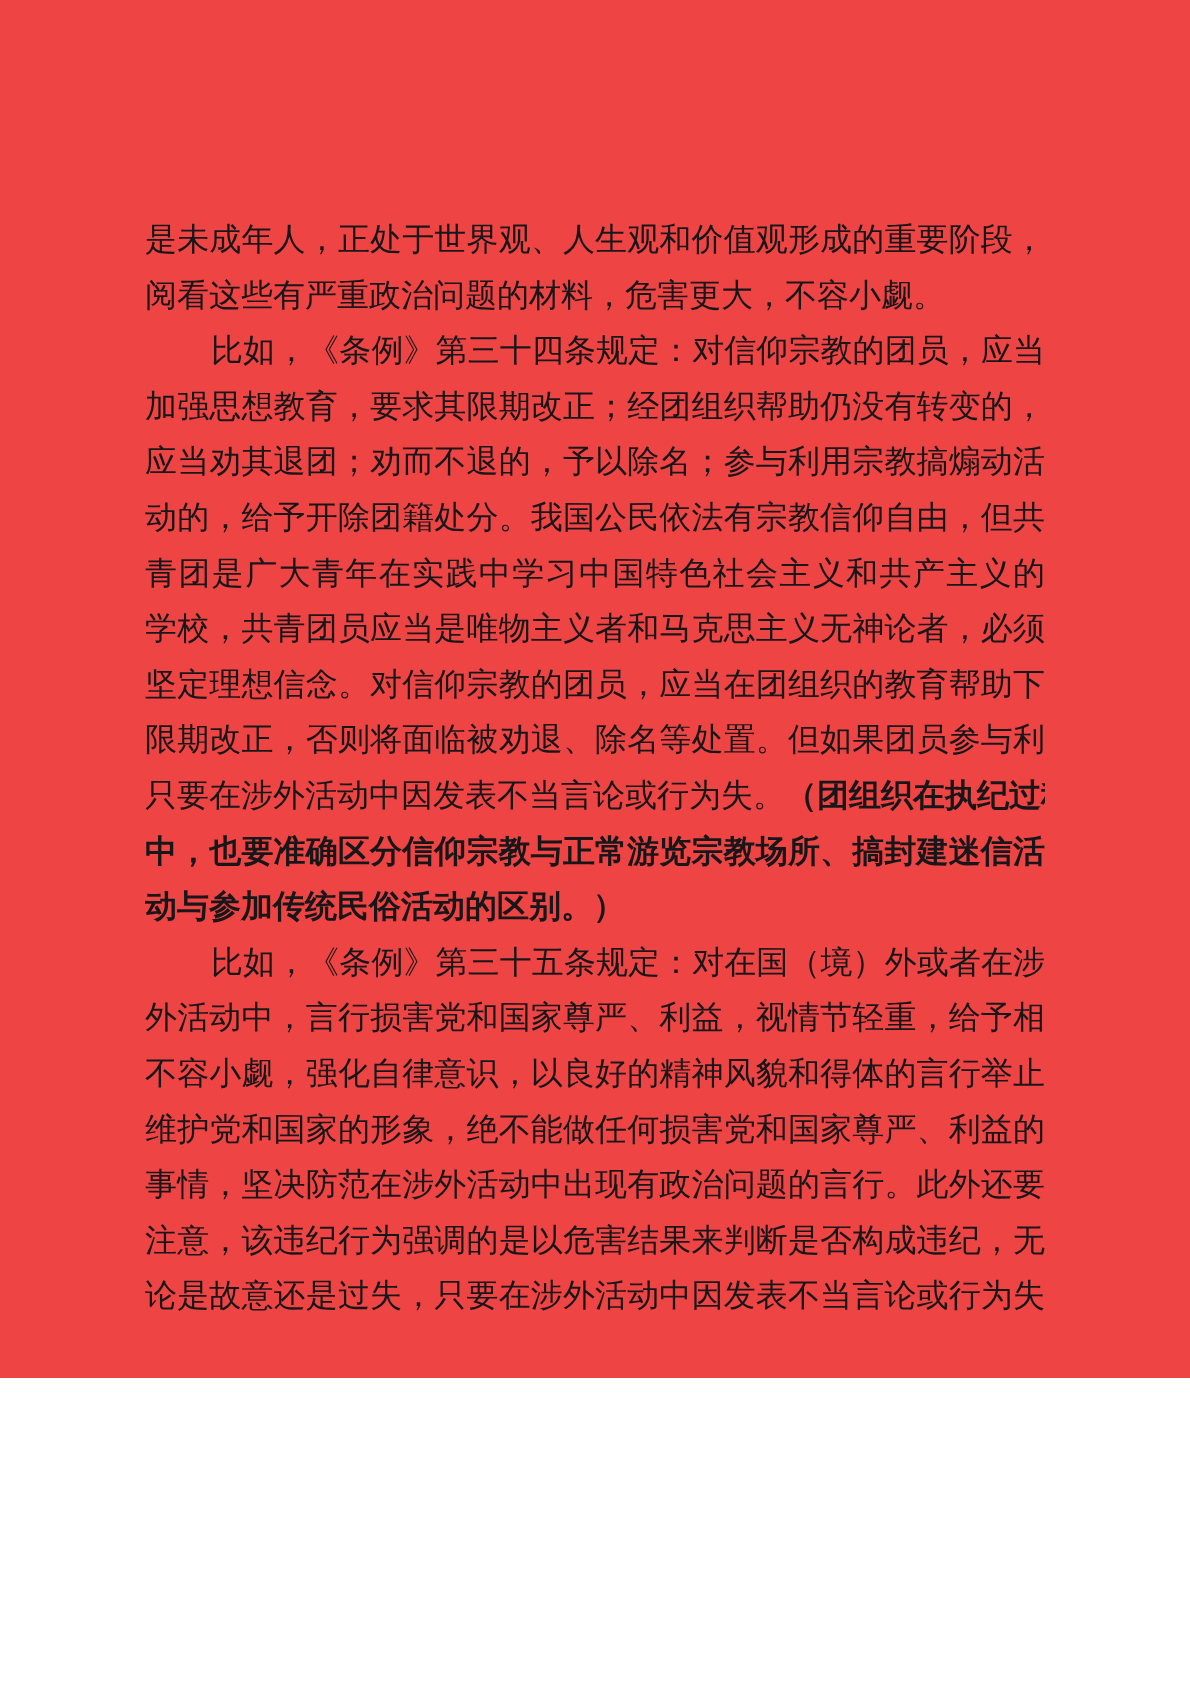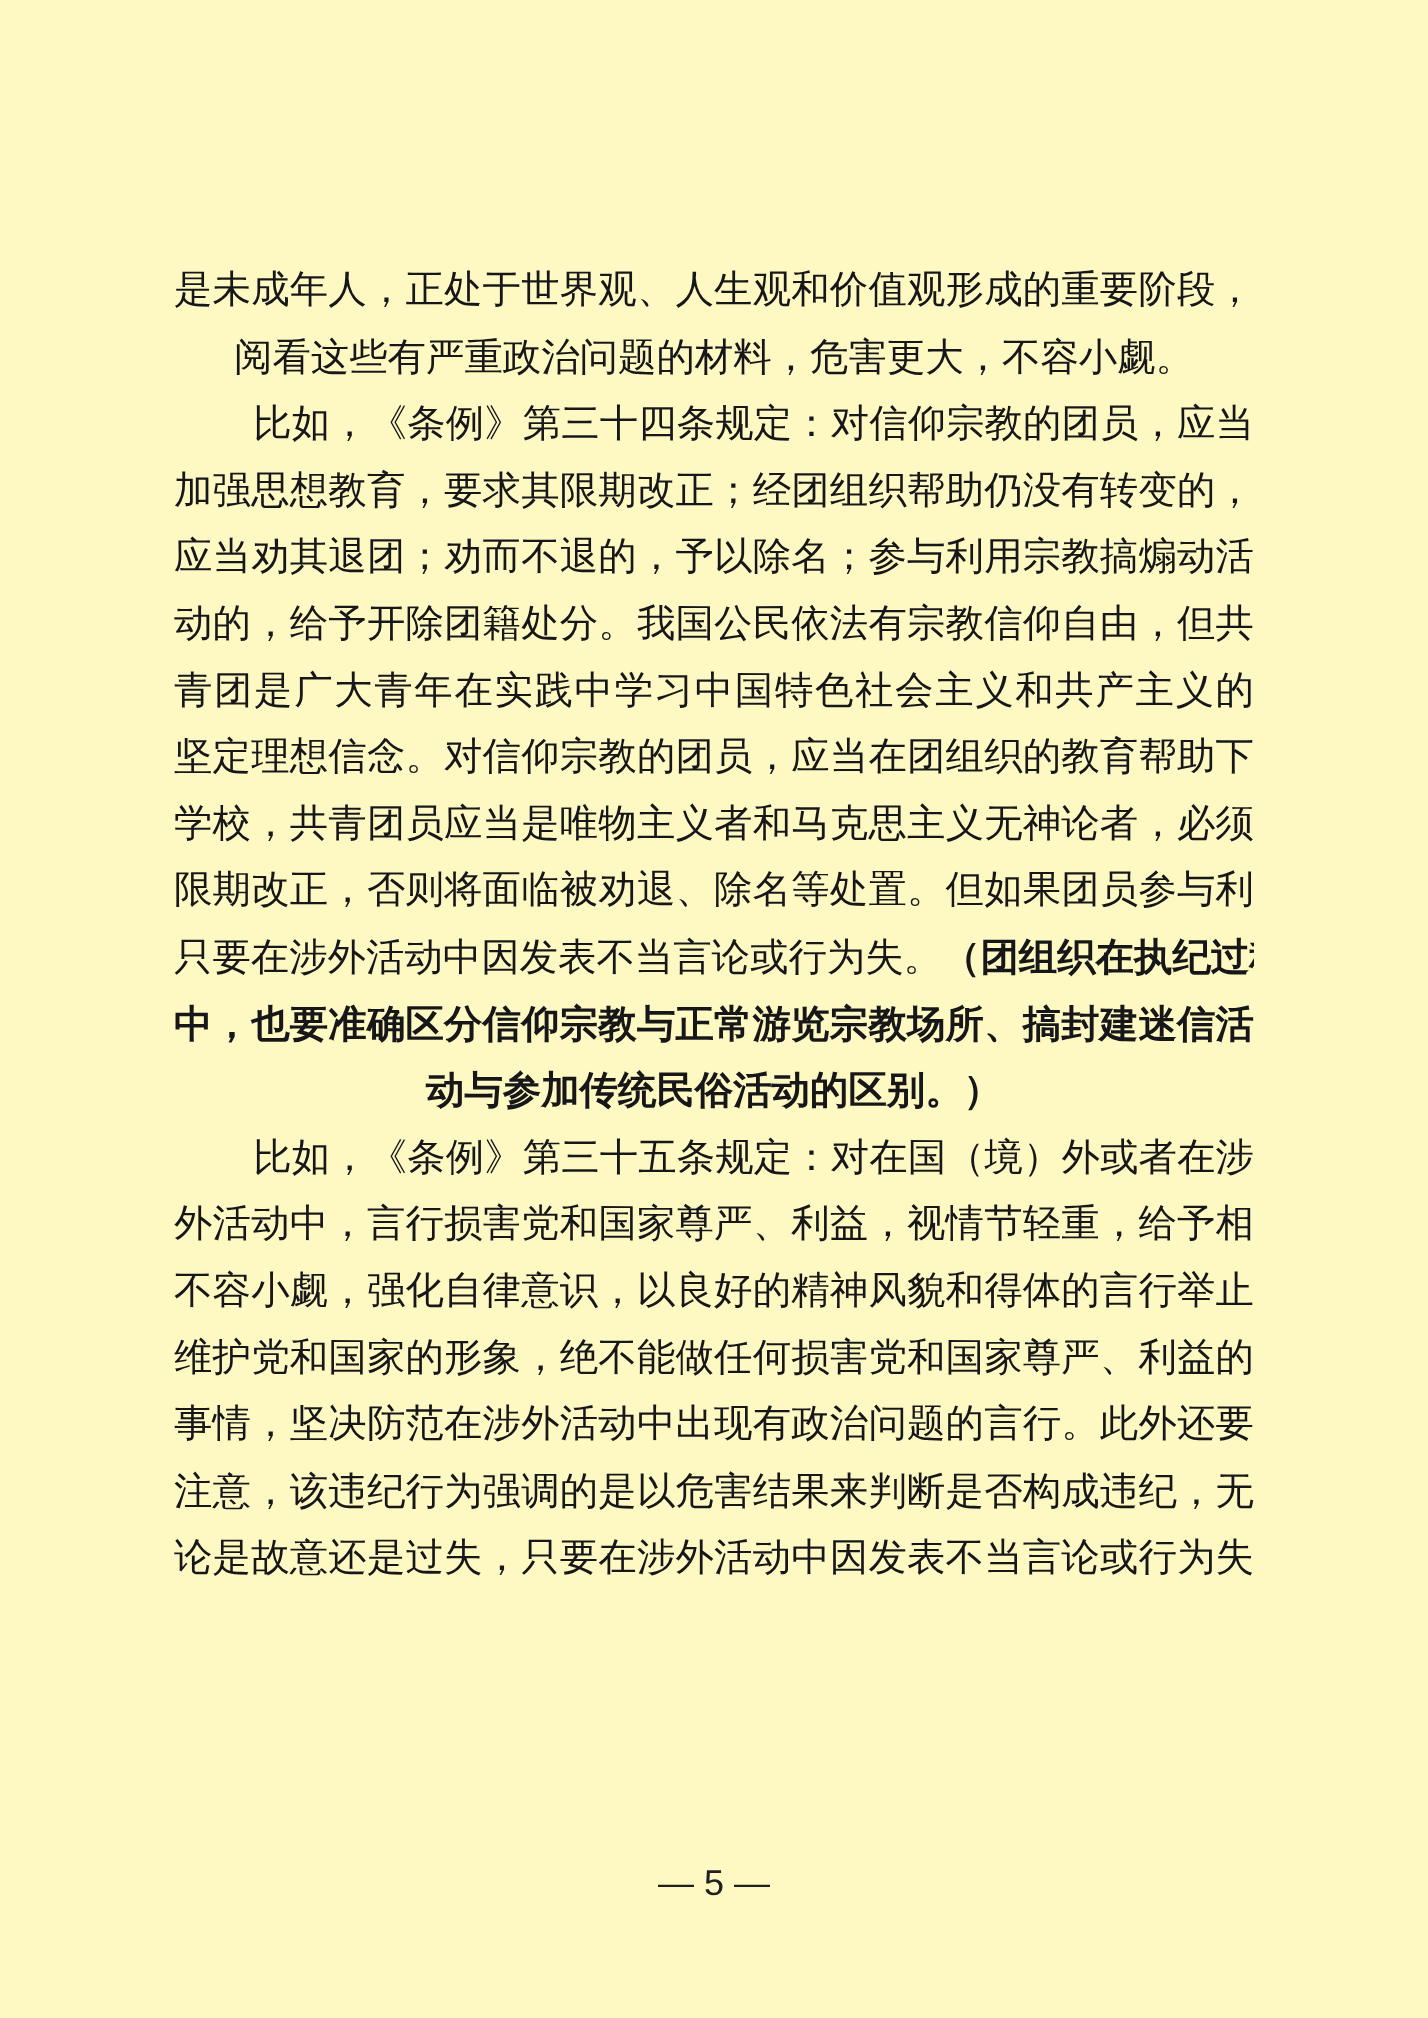--- a/index.html
+++ b/index.html
@@ -3,23 +3,23 @@
 <meta charset="utf-8">
 <style>
   html, body {
     margin: 0;
     padding: 0;
     background: #ffffff;
   }
   .page {
     position: relative;
     width: 1190px;
-    height: 1682px;
-    background: #fef9c3;
-    font-family: Liberation Sans, sans-serif;
+    height: 1378px;
+    background: #ef4444;
+    font-family: Liberation Mono, monospace;
     color: #17171a;
     overflow: hidden;
   }
   .text-block {
     position: absolute;
     left: 145px;
     top: 214px;
     width: 900px;
   }
   .line {
@@ -29,21 +29,21 @@
     text-align: justify;
     text-align-last: justify;
     overflow: hidden;
     white-space: nowrap;
     font-weight: 400;
   }
   .line.indent {
     text-indent: 66px;
   }
   .line.end {
-    text-align: center;
+    text-align: left;
     text-align-last: auto;
   }
   .seg-bold {
     font-weight: 700;
   }
   .footer {
     position: absolute;
     top: 1553px;
     left: 0;
     width: 100%;
@@ -59,22 +59,22 @@
 <div class="page">
   <div class="text-block">
 
     <div class="line"><span class="seg-normal">是未成年人，正处于世界观、人生观和价值观形成的重要阶段，</span></div>
     <div class="line end"><span class="seg-normal">阅看这些有严重政治问题的材料，危害更大，不容小觑。</span></div>
     <div class="line indent"><span class="seg-normal">比如，《条例》第三十四条规定：对信仰宗教的团员，应当</span></div>
     <div class="line"><span class="seg-normal">加强思想教育，要求其限期改正；经团组织帮助仍没有转变的，</span></div>
     <div class="line"><span class="seg-normal">应当劝其退团；劝而不退的，予以除名；参与利用宗教搞煽动活</span></div>
     <div class="line"><span class="seg-normal">动的，给予开除团籍处分。我国公民依法有宗教信仰自由，但共</span></div>
     <div class="line"><span class="seg-normal">青团是广大青年在实践中学习中国特色社会主义和共产主义的</span></div>
+    <div class="line"><span class="seg-normal">学校，共青团员应当是唯物主义者和马克思主义无神论者，必须</span></div>
     <div class="line"><span class="seg-normal">坚定理想信念。对信仰宗教的团员，应当在团组织的教育帮助下</span></div>
-    <div class="line"><span class="seg-normal">学校，共青团员应当是唯物主义者和马克思主义无神论者，必须</span></div>
     <div class="line"><span class="seg-normal">限期改正，否则将面临被劝退、除名等处置。但如果团员参与利</span></div>
     <div class="line"><span class="seg-normal">只要在涉外活动中因发表不当言论或行为失。</span><span class="seg-bold">（团组织在执纪过程</span></div>
     <div class="line"><span class="seg-bold">中，也要准确区分信仰宗教与正常游览宗教场所、搞封建迷信活</span></div>
     <div class="line end"><span class="seg-bold">动与参加传统民俗活动的区别。）</span></div>
     <div class="line indent"><span class="seg-normal">比如，《条例》第三十五条规定：对在国（境）外或者在涉</span></div>
     <div class="line"><span class="seg-normal">外活动中，言行损害党和国家尊严、利益，视情节轻重，给予相</span></div>
     <div class="line"><span class="seg-normal">不容小觑，强化自律意识，以良好的精神风貌和得体的言行举止</span></div>
     <div class="line"><span class="seg-normal">维护党和国家的形象，绝不能做任何损害党和国家尊严、利益的</span></div>
     <div class="line"><span class="seg-normal">事情，坚决防范在涉外活动中出现有政治问题的言行。此外还要</span></div>
     <div class="line"><span class="seg-normal">注意，该违纪行为强调的是以危害结果来判断是否构成违纪，无</span></div>

